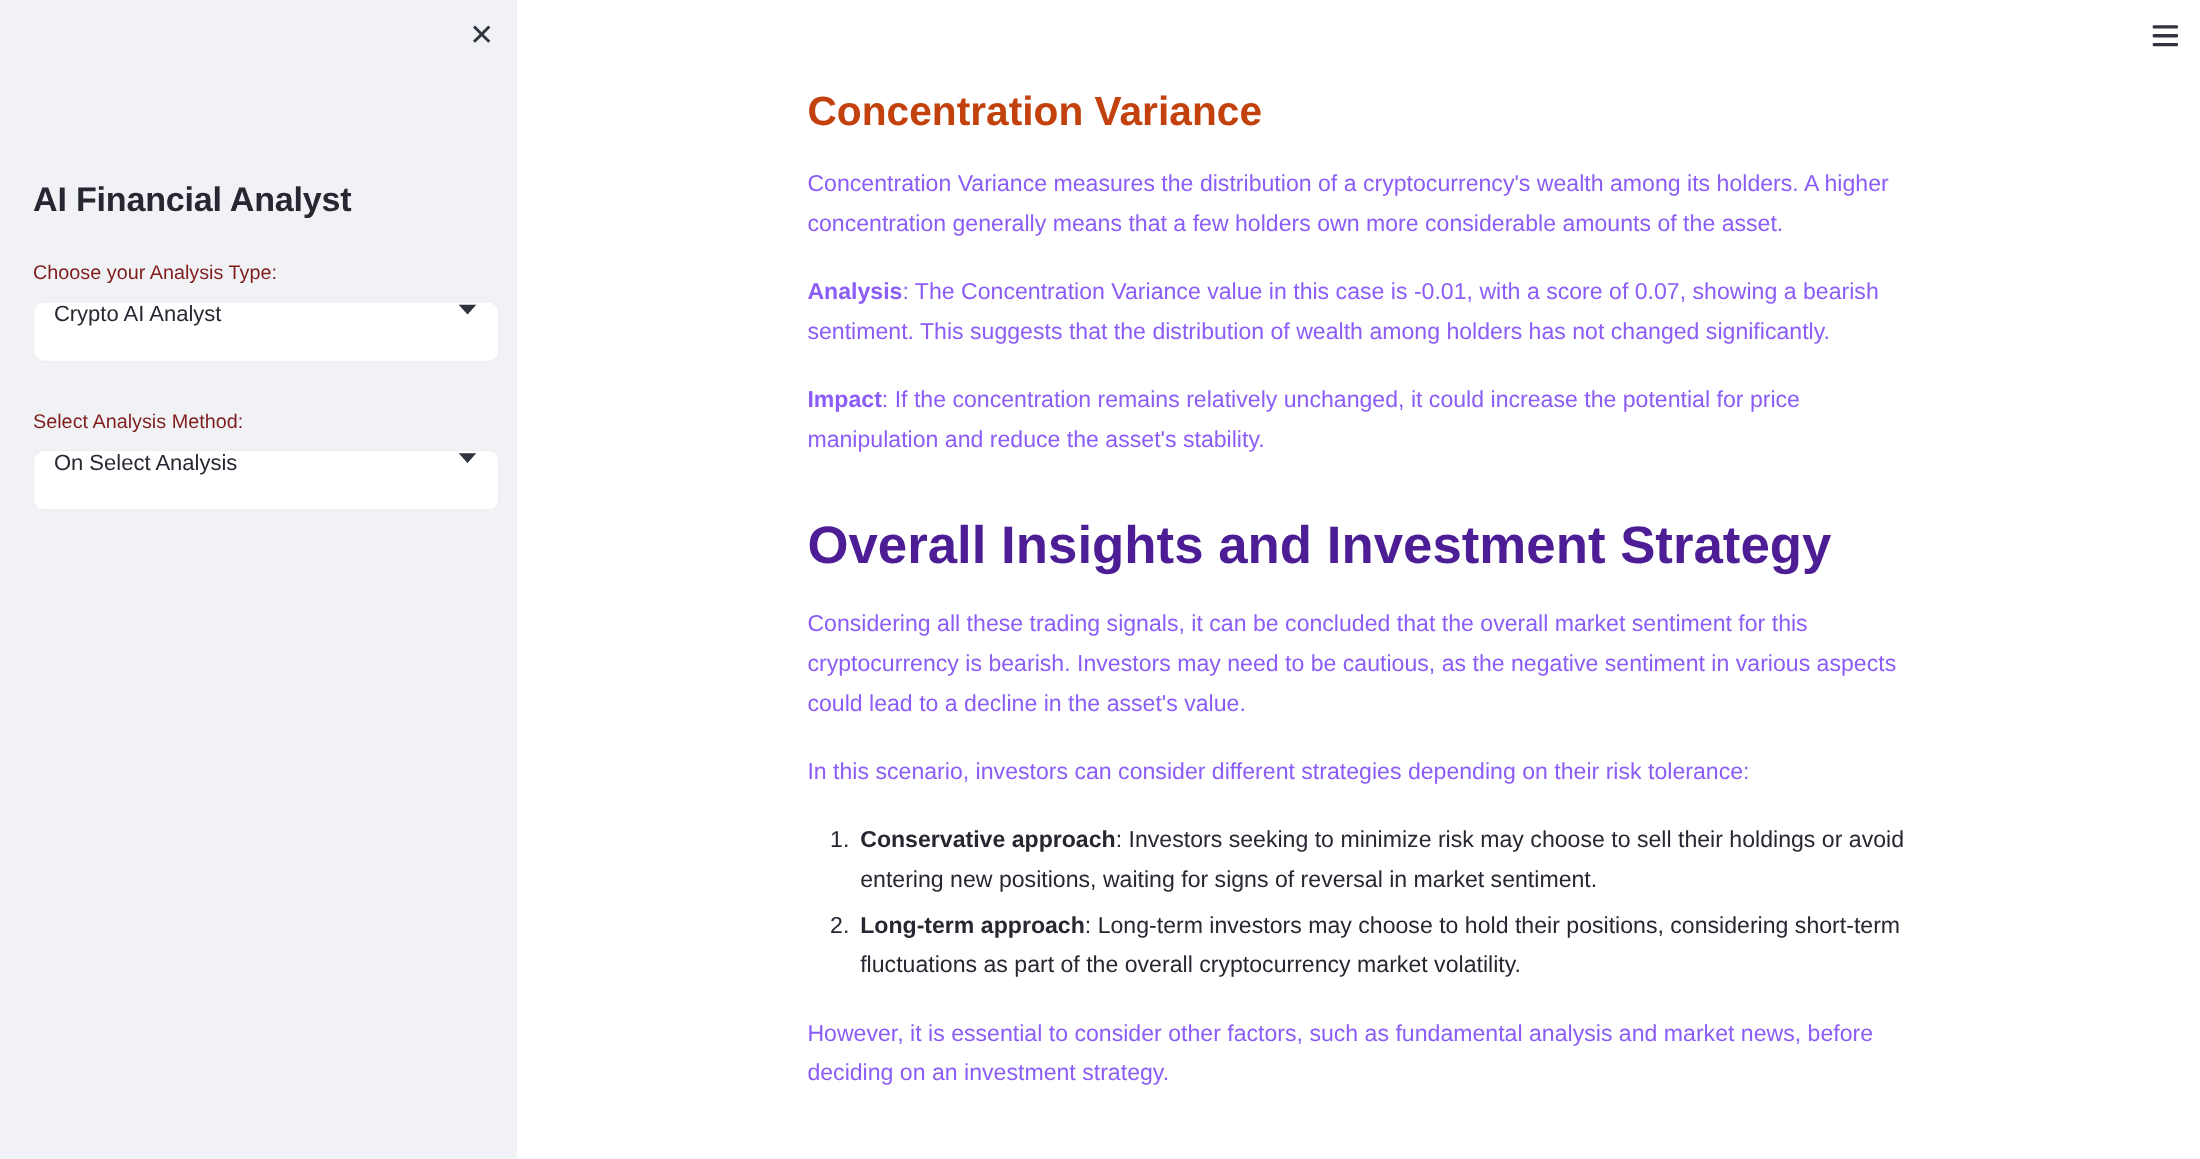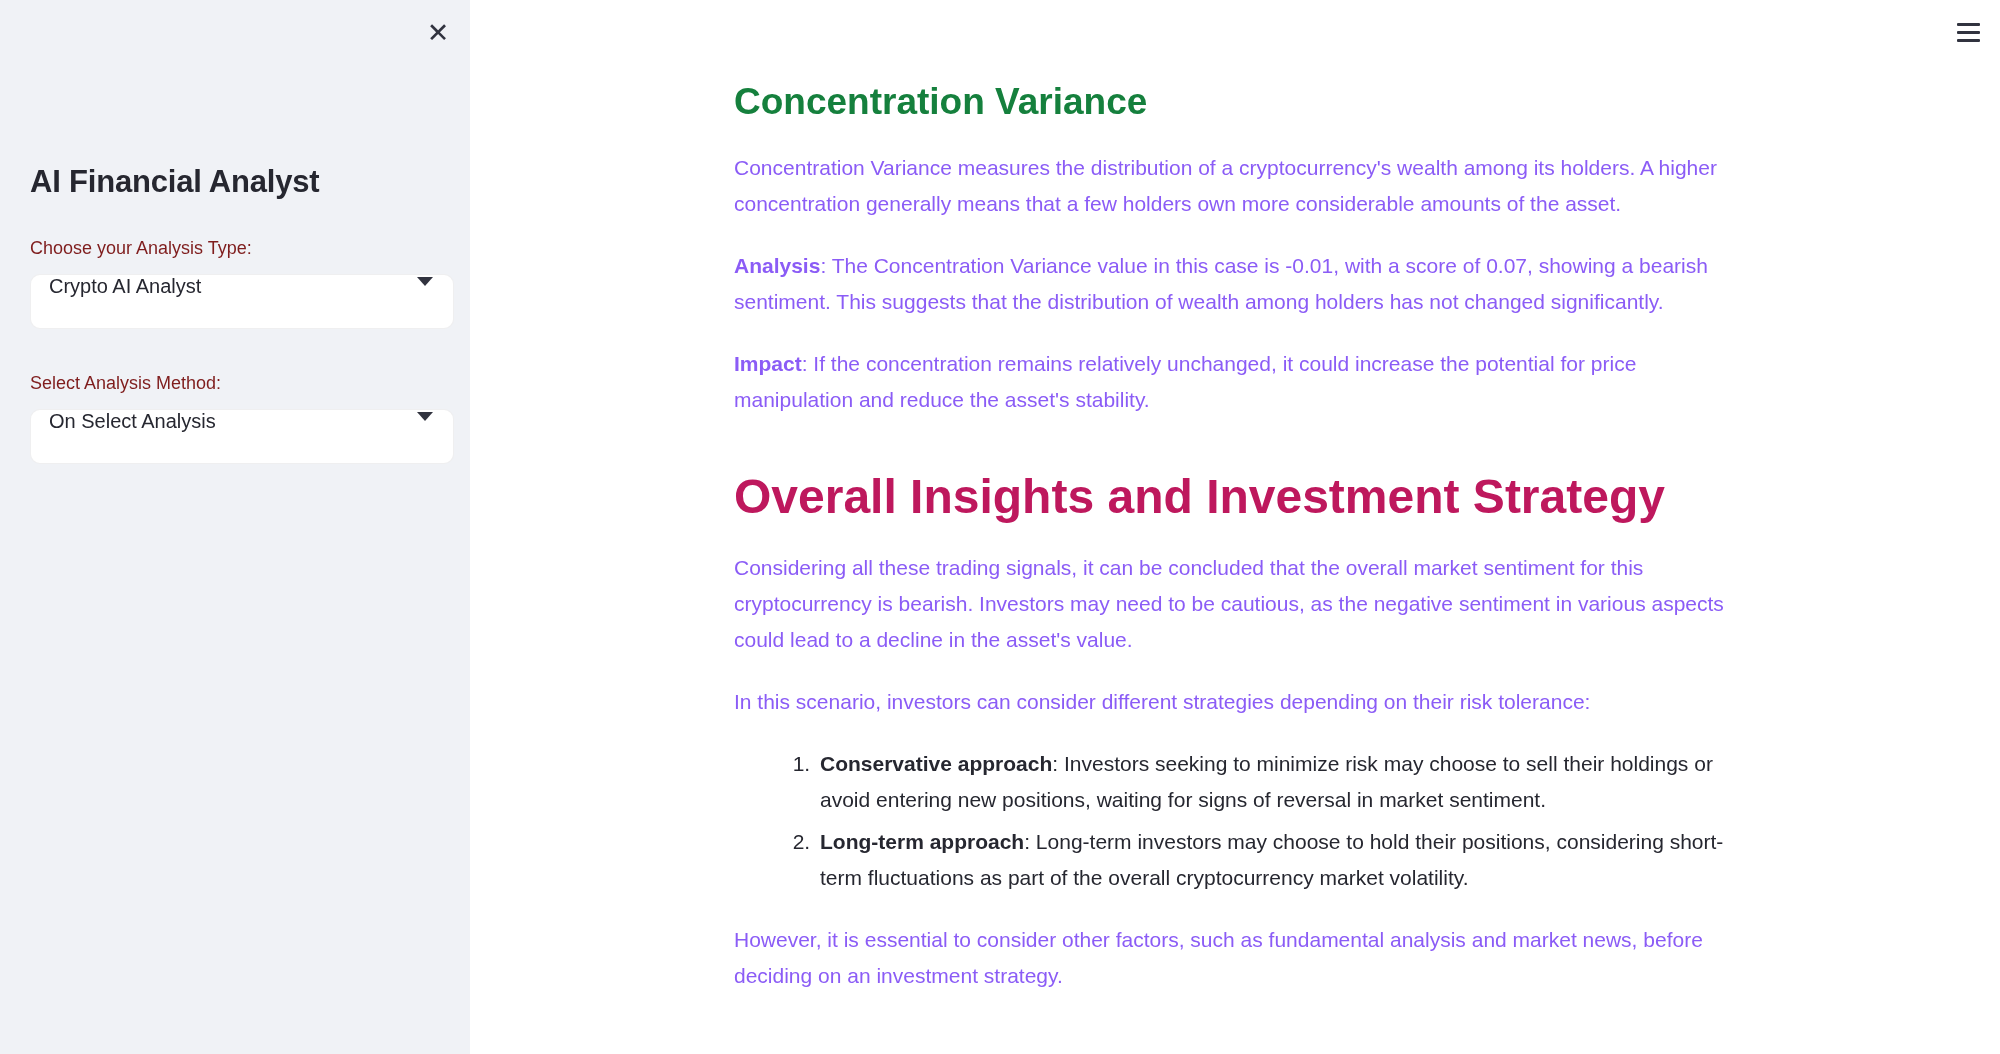--- a/index.html
+++ b/index.html
@@ -74,48 +74,47 @@
   .main {
     position: absolute;
     left: 734px; top: 0;
     width: 1022px;
     padding-top: 80px;
   }
   .main h2 {
     font-size: 37px;
     font-weight: 700;
     line-height: 44px;
-    color: #15803d;
+    color: #c2410c;
     margin-bottom: 26px;
   }
   .main h1 {
     font-size: 48px;
     font-weight: 700;
     line-height: 58px;
-    color: #be185d;
+    color: #4c1d95;
     margin-top: 50px;
     margin-bottom: 24px;
   }
   .main p {
     font-size: 21px;
     line-height: 36px;
     margin-bottom: 26px;
     color: #8b5cf6;
   }
   .main ol {
     margin: 0 0 26px 0;
     padding-left: 44px;
   }
   .main li {
     font-size: 21px;
     line-height: 36px;
     margin-bottom: 6px;
     padding-left: 4px;
     color: #262730;
-    margin-left: 38px;
   }
   strong { font-weight: 700; }
 
   
   .main-menu {
     position: absolute;
     right: 12px; top: 12px;
     width: 40px; height: 40px;
     background: none; border: none;
     cursor: pointer;

